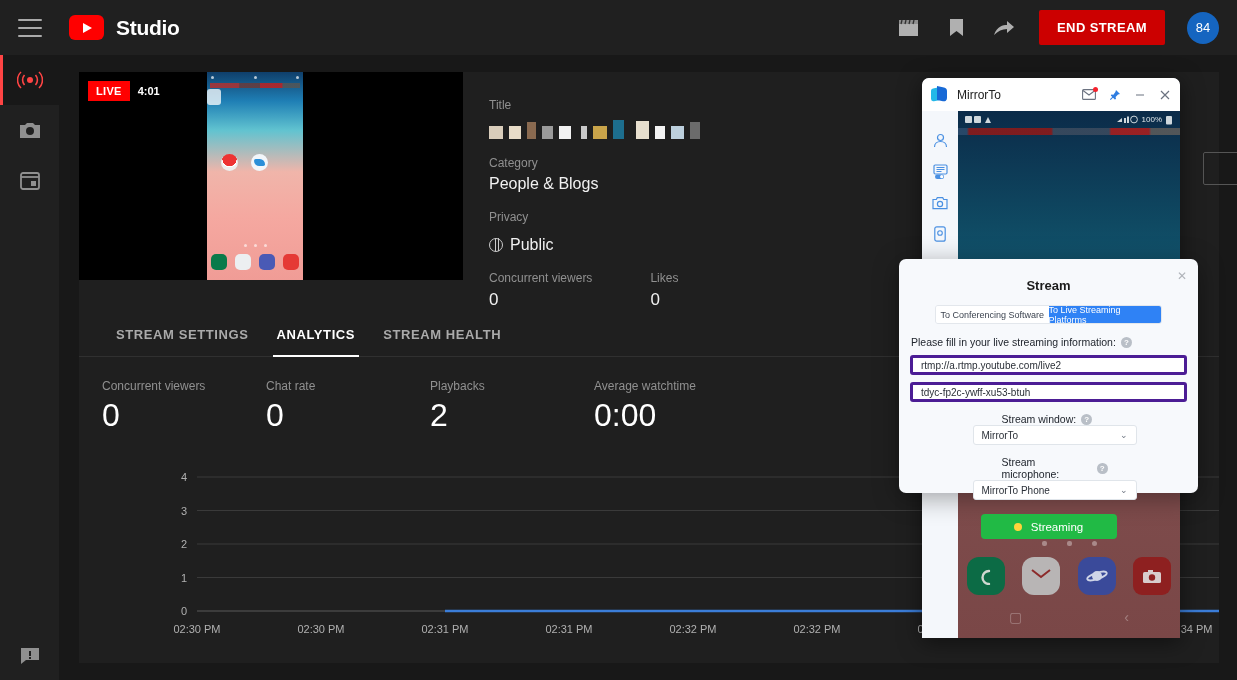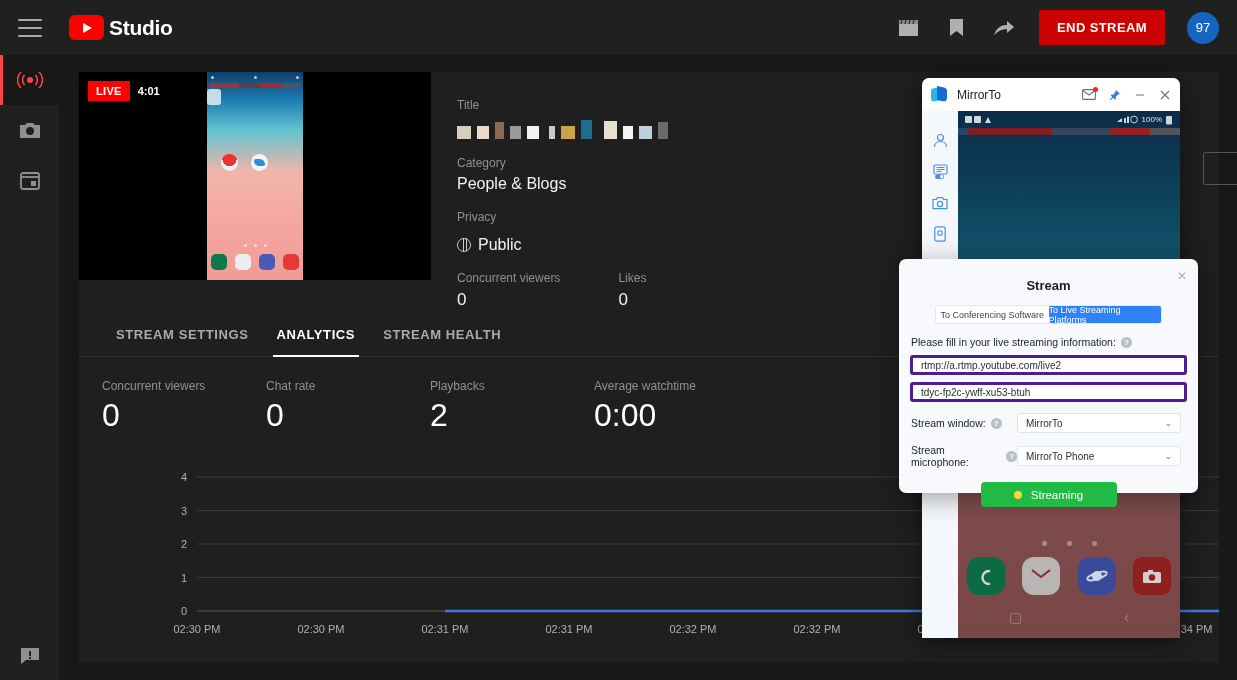--- a/index.html
+++ b/index.html
@@ -19,21 +19,21 @@
   }
   .hamburger { width: 24px; height: 18px; margin-left: 18px; display: flex;
     flex-direction: column; justify-content: space-between; cursor: pointer; }
   .hamburger span { display: block; height: 2px; background: #aaa; border-radius: 1px; }
   .brand { display: flex; align-items: center; margin-left: 27px; }
   .yt-logo { width: 35px; height: 25px; background: #ff0000; border-radius: 6px;
     display: flex; align-items: center; justify-content: center; }
   .yt-logo .tri { width: 0; height: 0; border-left: 9px solid #fff;
     border-top: 5.5px solid transparent; border-bottom: 5.5px solid transparent;
     margin-left: 2px; }
-  .brand-text { color: #fff; font-size: 21px; font-weight: bold; margin-left: 5px;
+  .brand-text { color: #fff; font-size: 21px; font-weight: bold; margin-left: 12px;
     letter-spacing: -0.3px; }
   .header-right { margin-left: auto; display: flex; align-items: center; gap: 22px;
     margin-right: 18px; }
   .hicon { width: 26px; height: 26px; display: flex; align-items: center;
     justify-content: center; cursor: pointer; }
   .end-stream-btn {
     background: #cc0000; color: #fff; font-size: 13px; font-weight: bold;
     letter-spacing: .4px; padding: 10px 18px; border: none; border-radius: 2px;
     cursor: pointer;
   }
@@ -51,21 +51,21 @@
     width: 3px; height: 50px; background: #ff4444; }
   .rail-feedback { position: absolute; bottom: 15px; left: 0; width: 59px;
     display: flex; justify-content: center; cursor: pointer; }
 
   
   .main { position: absolute; top: 55px; left: 59px; width: 1178px; height: 625px;
     background: #181818; }
 
   .stream-panel { position: absolute; top: 17px; left: 20px; width: 1140px;
     height: 242px; background: #1f1f1f; display: flex; }
-  .preview-box { width: 352px; height: 208px; background: #000; position: relative;
+  .preview-box { width: 384px; height: 208px; background: #000; position: relative;
     overflow: hidden; }
   .live-badge { position: absolute; top: 9px; left: 9px; display: flex;
     align-items: center; z-index: 3; }
   .live-chip { background: #ff0000; color: #fff; font-size: 11px; font-weight: bold;
     padding: 4px 8px; letter-spacing: .3px; }
   .live-time { background: rgba(0,0,0,.65); color: #fff; font-size: 11px;
     font-weight: bold; padding: 4px 8px; }
   .phone-screen { position: absolute; left: 128px; top: 0; width: 96px; height: 208px;
     background: linear-gradient(180deg, #0f3f6b 0%, #1f7fb5 14%, #61c3d0 28%,
       #f0b5aa 48%, #f5a8a0 70%, #f09c96 100%); overflow: hidden; }
@@ -196,21 +196,21 @@
     justify-content: center; cursor: pointer; background: #fff; color: #3c4450; }
   .sd-tg.on { background: #2f82f5; color: #fff; }
   .sd-hint { font-size: 10.5px; color: #21262e; margin: 12px 0 0 12px;
     display: flex; align-items: center; gap: 5px; }
   .qmark { width: 11px; height: 11px; border-radius: 50%; background: #b9bfc7;
     color: #fff; font-size: 8px; display: inline-flex; align-items: center;
     justify-content: center; font-weight: bold; }
   .sd-input { display: block; margin: 7px auto 0; width: 277px; height: 20px;
     border: 3px solid #4c1d95; border-radius: 3px; background: #fff;
     font-size: 10px; color: #2b3038; padding: 0 8px; font-family: inherit; }
-  .sd-row { display: flex; align-items: center; margin: 11px 0 0 12px; }
+  .sd-row { display: flex; align-items: center; margin: 11px 0 0 12px; flex-direction: column; }
   .sd-lab { font-size: 10.5px; color: #21262e; display: flex; align-items: center;
     gap: 5px; width: 106px; }
   .sd-sel { width: 164px; height: 20px; background: #fff; border: 1px solid #e0e5ea;
     border-radius: 3px; font-size: 10px; color: #2b3038; display: flex;
     align-items: center; padding: 0 8px; cursor: pointer; position: relative; }
   .sd-sel .chev { margin-left: auto; color: #707884; font-size: 9px; }
   .sd-btn { display: flex; align-items: center; justify-content: center; gap: 9px;
     margin: 14px auto 0; width: 136px; height: 25px; background: #21ba45;
     border-radius: 4px; color: #fff; font-size: 11.5px; cursor: pointer; }
   .sd-btn-dot { width: 8px; height: 8px; border-radius: 50%; background: #ffd43b; }
@@ -247,21 +247,21 @@
         <svg width="15" height="19" viewBox="0 0 15 19">
             <path d="M1 1h13v17l-6.5-5L1 18z" fill="#b0b0b0"></path>
           </svg>
       </div>
       <div class="hicon">
         <svg width="22" height="18" viewBox="0 0 22 18">
             <path d="M1 16c3-9 9-10 13-10V2l7 6-7 6v-4c-5 0-9 2-13 6z" fill="#b0b0b0"></path>
           </svg>
       </div>
       <button class="end-stream-btn">END STREAM</button>
-      <div class="avatar">97</div>
+      <div class="avatar">84</div>
     </div>
   </div>
 
   <div class="rail">
     <div class="rail-item active">
       <svg width="26" height="20" viewBox="0 0 26 20">
           <circle cx="13" cy="10" r="3" fill="#ff4444"></circle>
           <path d="M7.5 5a7.5 7.5 0 000 10M18.5 5a7.5 7.5 0 010 10" stroke="#ff4444" stroke-width="1.6" fill="none"></path>
           <path d="M4 2a11 11 0 000 16M22 2a11 11 0 010 16" stroke="#ff4444" stroke-width="1.6" fill="none"></path>
         </svg>

